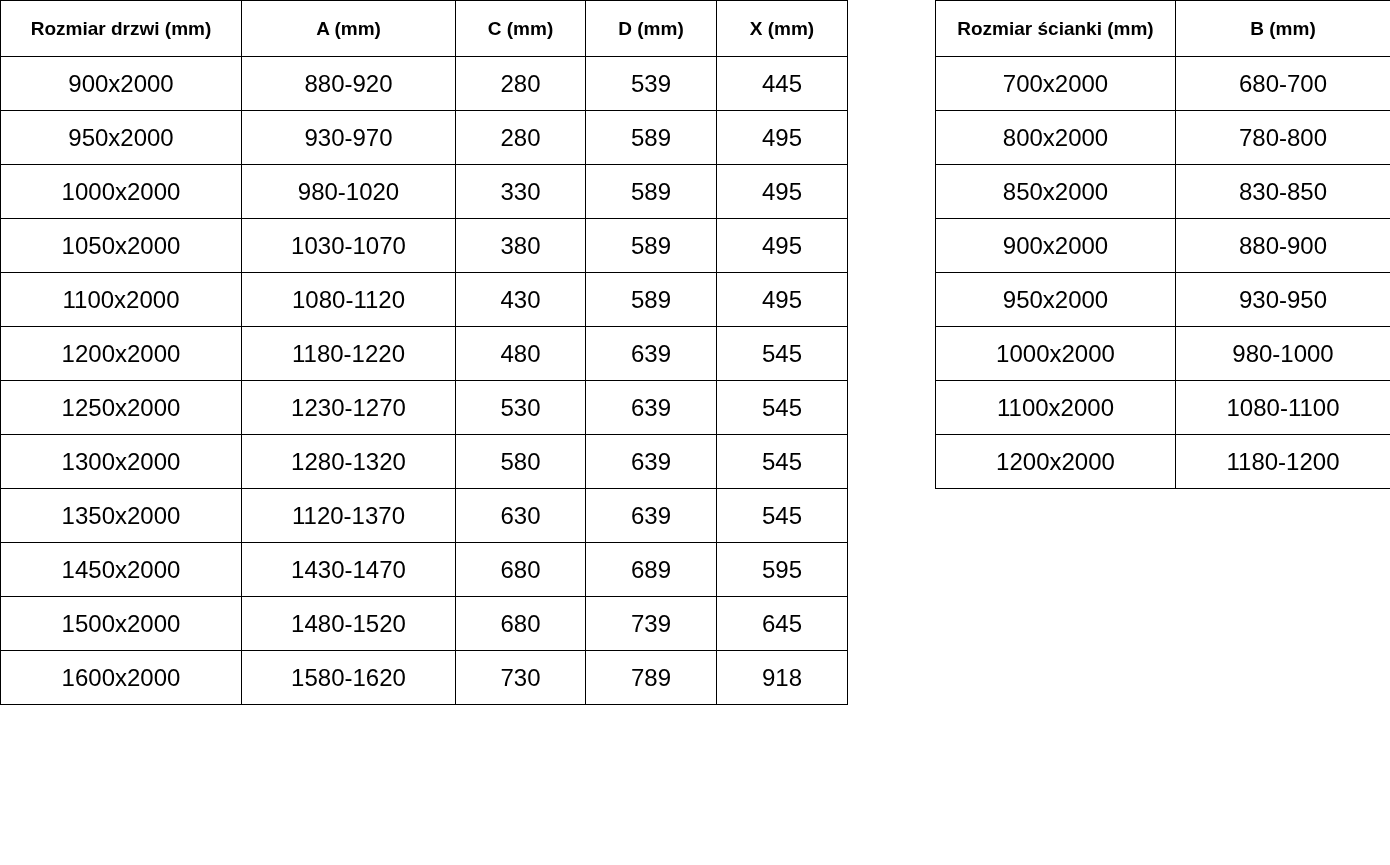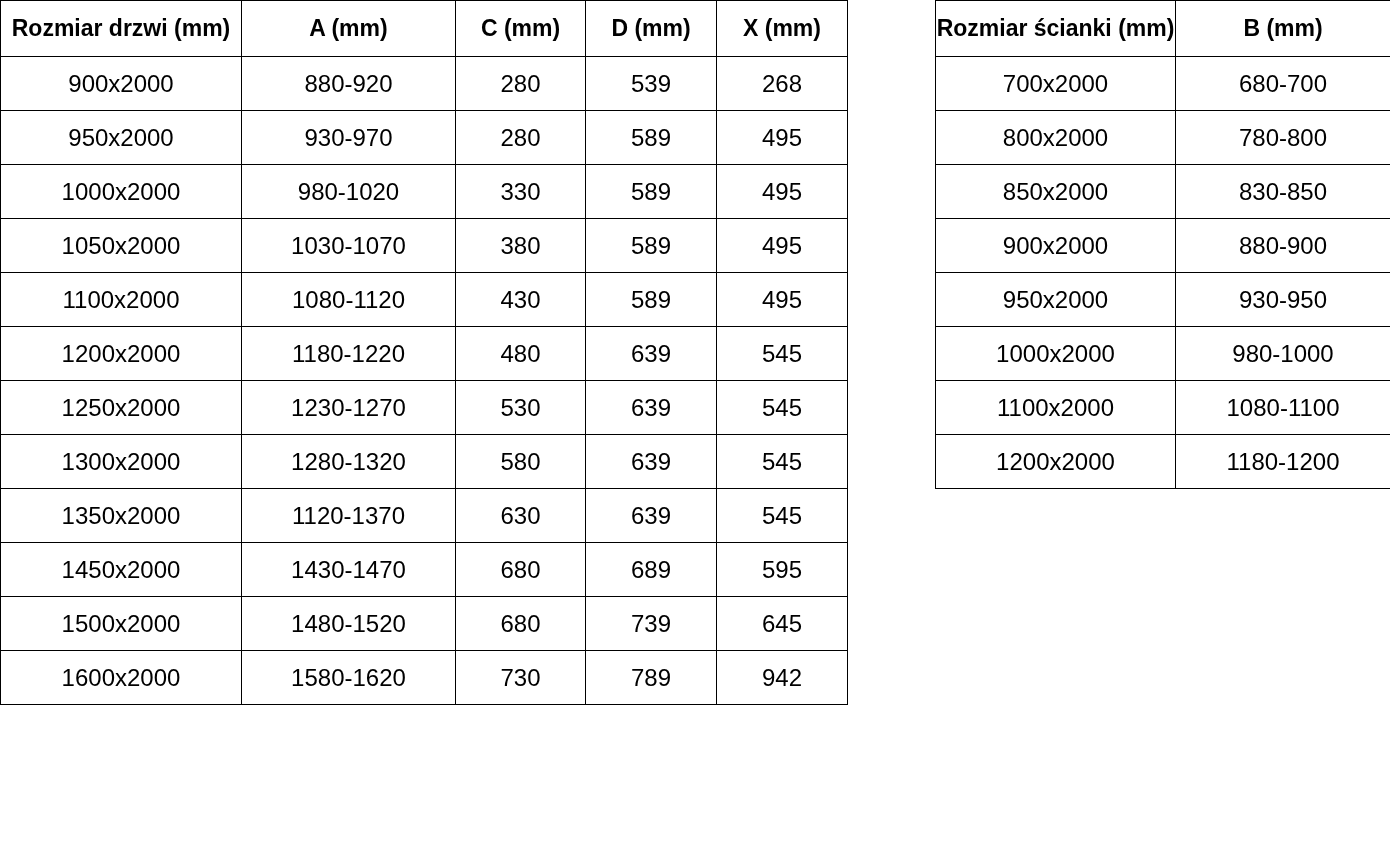--- a/index.html
+++ b/index.html
@@ -26,21 +26,21 @@
   table.spec-table td {
     border: 1px solid #000000;
     text-align: center;
     vertical-align: middle;
     padding: 0;
     overflow: hidden;
     white-space: nowrap;
   }
   table.spec-table th {
     height: 55px;
-    font-size: 23px;
+    font-size: 19px;
     font-weight: bold;
   }
   table.spec-table td {
     height: 53px;
     font-size: 24px;
     font-weight: normal;
   }
   #door-table {
     left: 0;
     width: 848px;
@@ -70,21 +70,21 @@
         <th>D (mm)</th>
         <th>X (mm)</th>
       </tr>
   </thead>
   <tbody>
       <tr>
         <td>900x2000</td>
         <td>880-920</td>
         <td>280</td>
         <td>539</td>
-        <td>268</td>
+        <td>445</td>
       </tr>
       <tr>
         <td>950x2000</td>
         <td>930-970</td>
         <td>280</td>
         <td>589</td>
         <td>495</td>
       </tr>
       <tr>
         <td>1000x2000</td>
@@ -147,21 +147,21 @@
         <td>1480-1520</td>
         <td>680</td>
         <td>739</td>
         <td>645</td>
       </tr>
       <tr>
         <td>1600x2000</td>
         <td>1580-1620</td>
         <td>730</td>
         <td>789</td>
-        <td>942</td>
+        <td>918</td>
       </tr>
     </tbody>
 </table>
 
 <table id="wall-table" class="spec-table">
   <colgroup>
     <col style="width:240px">
     <col style="width:215px">
   </colgroup>
   <thead>

